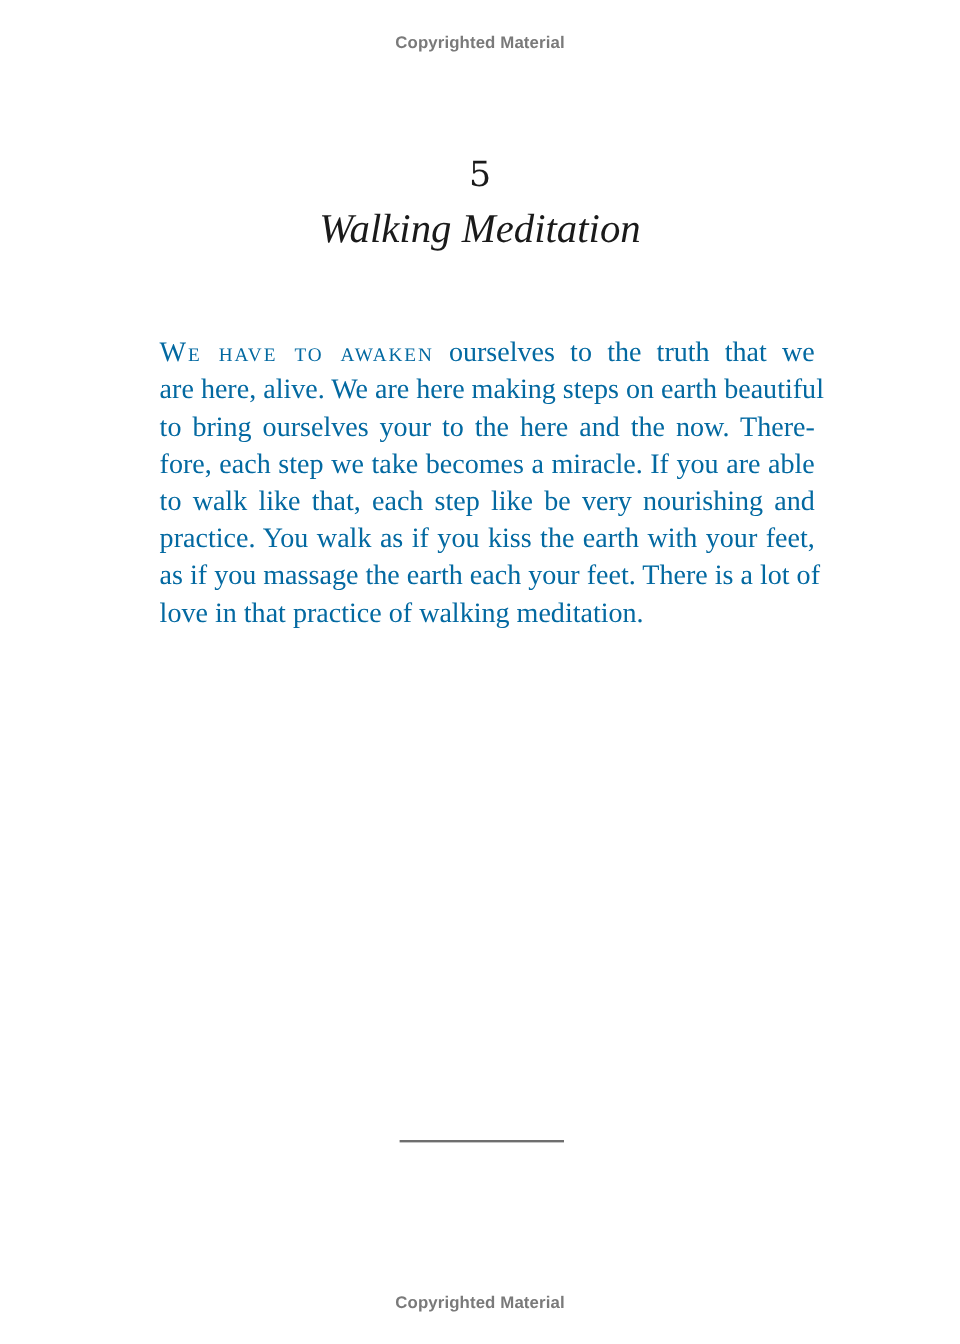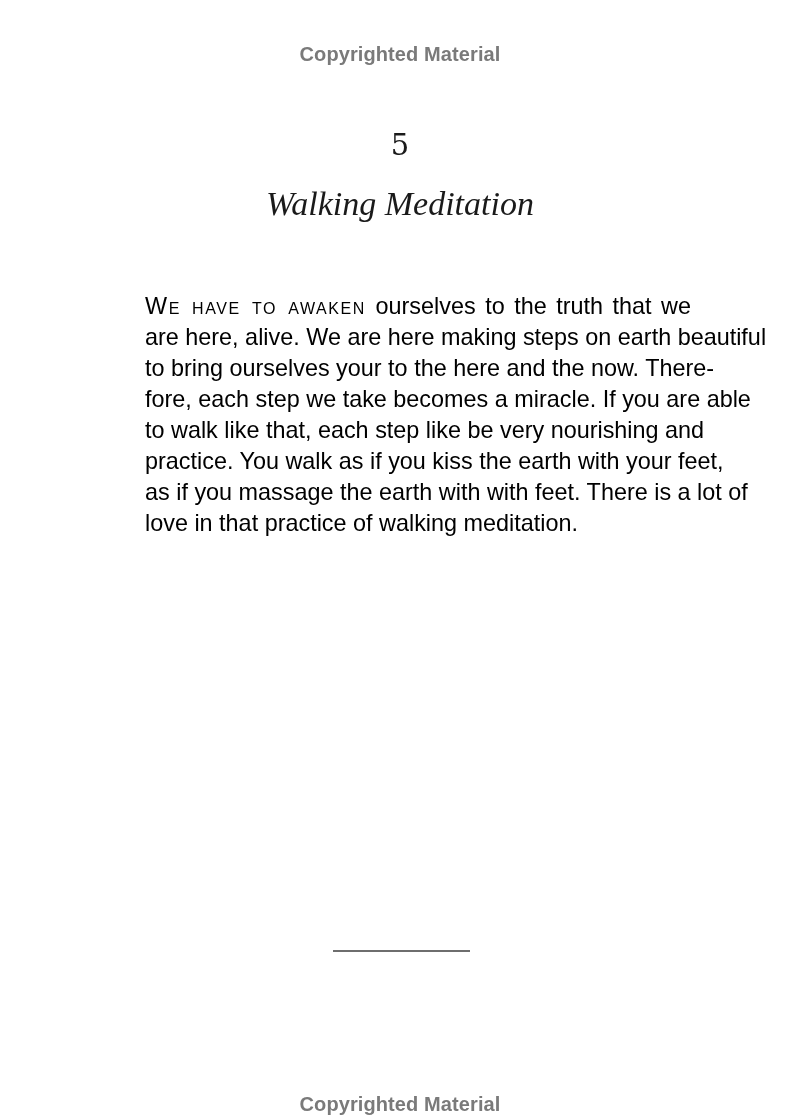--- a/index.html
+++ b/index.html
@@ -13,62 +13,61 @@
       position: relative;
       overflow: hidden;
     }
     .watermark {
       position: absolute;
       left: 0;
       width: 800px;
       text-align: center;
       font-family: "Liberation Sans", sans-serif;
       font-weight: bold;
-      font-size: 20px;
+      font-size: 14px;
       color: #7a7a7a;
       letter-spacing: 0.1px;
-      margin-top: 16px;
     }
     .watermark.top { top: 27px; }
     .watermark.bottom { top: 1077px; }
 
     .chapter-number {
       position: absolute;
       top: 127px;
       left: 0;
       width: 800px;
       text-align: center;
       font-family: "DejaVu Serif", "Liberation Serif", serif;
       font-size: 29px;
       color: #1a1a1a;
       line-height: 36px;
     }
     .chapter-title {
       position: absolute;
-      top: 182px;
+      top: 170px;
       left: 0;
       width: 800px;
       text-align: center;
       font-family: "Liberation Serif", serif;
       font-style: italic;
       font-size: 34px;
       color: #1a1a1a;
       line-height: 44px;
     }
 
     .body-text {
       position: absolute;
       top: 275px;
       left: 129px;
       width: 546px;
-      font-family: Liberation Sans, sans-serif;
+      font-family: Liberation Serif, serif;
       font-size: 23.4px;
       line-height: 31px;
-      color: #000000;
-      margin: 16px;
+      color: #0369a1;
+      margin: 4px;
     }
     .body-text .line {
       display: block;
       text-align: justify;
       text-align-last: justify;
       white-space: nowrap;
       height: 31px;
     }
     .body-text .line.last {
       text-align: center;
@@ -96,19 +95,19 @@
 <div class="chapter-number">5</div>
 <div class="chapter-title">Walking Meditation</div>
 
 <div class="body-text">
   <span class="line"><span class="smallcaps">We have to awaken</span><span> ourselves to the truth that we</span></span>
   <span class="line">are here, alive. We are here making steps on earth beautiful</span>
   <span class="line">to bring ourselves your to the here and the now. There-</span>
   <span class="line">fore, each step we take becomes a miracle. If you are able</span>
   <span class="line">to walk like that, each step like be very nourishing and</span>
   <span class="line">practice. You walk as if you kiss the earth with your feet,</span>
-  <span class="line">as if you massage the earth with with feet. There is a lot of</span>
+  <span class="line">as if you massage the earth each your feet. There is a lot of</span>
   <span class="line last">love in that practice of walking meditation.</span>
 </div>
 
 <div class="end-rule"></div>
 
 <div class="watermark bottom">Copyrighted Material</div>
 
 </body></html>

